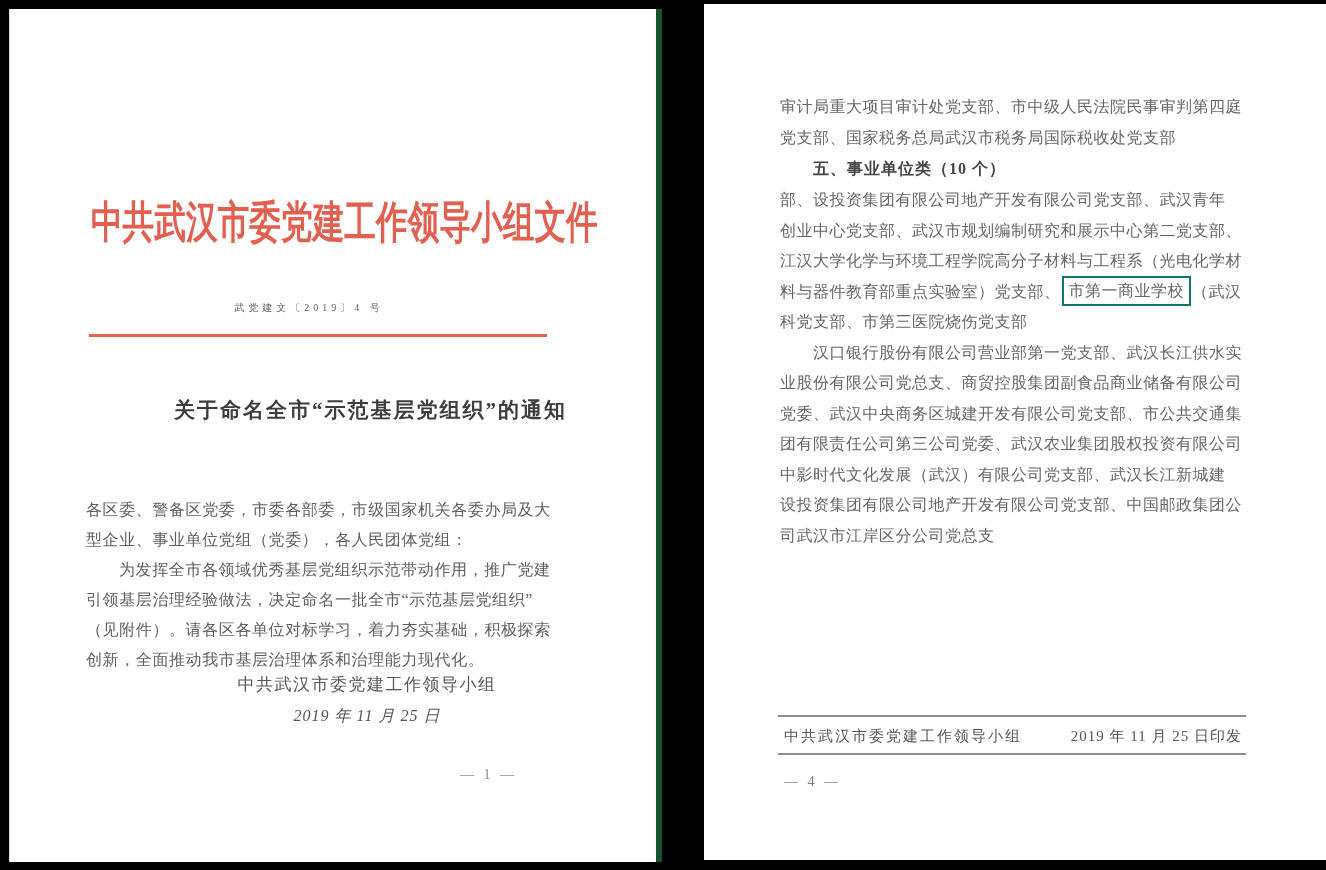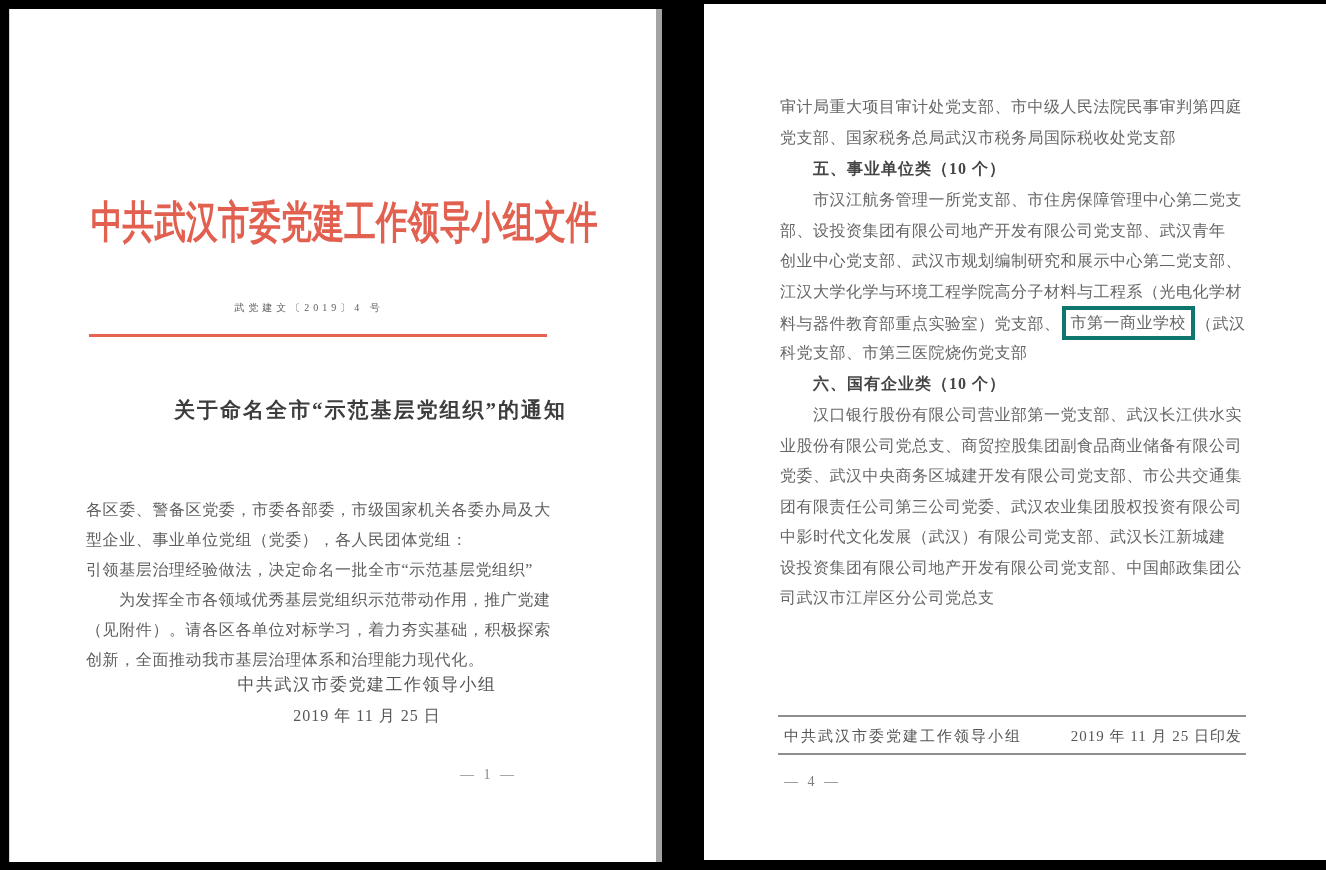--- a/index.html
+++ b/index.html
@@ -6,21 +6,21 @@
   body{
     width:1326px;height:870px;
     background:#000;
     position:relative;
     overflow:hidden;
     font-family:"Liberation Serif","DejaVu Serif",serif;
   }
   .page{position:absolute;background:#ffffff;padding-left:48px;}
   .page-left{
     left:9px;top:9px;width:598px;height:853px;
-    border-right:6px solid #a3a3a3;
+    border-right:6px solid #14532d;
     border-left:1px solid #d6d6d6;
   }
   .page-right{
     left:704px;top:4px;width:609px;height:856px;
     border-right:8px solid #c9c9c9;
   }
   
   .lp-header{
     position:absolute;top:184px;left:0;width:578px;
     text-align:center;
@@ -49,38 +49,38 @@
     position:absolute;top:442px;left:76px;width:466px;
     font-size:16px;line-height:30px;color:#5f5f5f;letter-spacing:0.6px;margin-top:44px;
   }
   .lp-body .line{height:30px;white-space:nowrap;}
   .indent2{padding-left:33px;}
   .lp-sign{
     position:absolute;top:660px;left:170px;width:374px;
     text-align:center;color:#565656;
   }
   .lp-sign .sig{font-size:17px;letter-spacing:1.5px;height:31px;line-height:31px;}
-  .lp-sign .date{font-size:16px;letter-spacing:1px;height:31px;line-height:31px;}
+  .lp-sign .date{font-size:16px;letter-spacing:1px;height:31px;line-height:31px;font-style:italic;}
   .lp-pagenum{
     position:absolute;top:758px;left:450px;
     font-size:14px;color:#8a8a8a;letter-spacing:3px;
   }
   
   .rp-body{
     position:absolute;top:88px;left:76px;width:466px;
     font-size:16px;line-height:30.5px;color:#666;letter-spacing:0.5px;
   }
   .rp-body .line{height:30.5px;white-space:nowrap;}
   .rp-heading{
     font-weight:bold;color:#454545;letter-spacing:1px;
     height:32px;line-height:32px;padding-left:33px;white-space:nowrap;
   }
   .hl-box{
     display:inline-block;
-    border:4px solid #0f766e;
+    border:2px solid #0f766e;
     padding:4px 5px 4px 5px;
     margin:0 1px;
     line-height:18px;
     position:relative;top:-1px;
   }
   .rp-footer-rule{
     position:absolute;left:74px;width:468px;height:2px;background:#8f8f8f;
   }
   .rule1{top:711px;}
   .rule2{top:749px;}
@@ -105,54 +105,52 @@
 
   <div class="lp-docnum">武党建文〔2019〕4 号</div>
 
   <div class="lp-rule"></div>
 
   <div class="lp-notice-title">关于命名全市“示范基层党组织”的通知</div>
 
   <div class="lp-body">
     <div class="line">各区委、警备区党委，市委各部委，市级国家机关各委办局及大</div>
     <div class="line">型企业、事业单位党组（党委），各人民团体党组：</div>
+    <div class="line indent2">为发挥全市各领域优秀基层党组织示范带动作用，推广党建</div>
     <div class="line">引领基层治理经验做法，决定命名一批全市“示范基层党组织”</div>
-    <div class="line indent2">为发挥全市各领域优秀基层党组织示范带动作用，推广党建</div>
     <div class="line">（见附件）。请各区各单位对标学习，着力夯实基础，积极探索</div>
     <div class="line">创新，全面推动我市基层治理体系和治理能力现代化。</div>
   </div>
 
   <div class="lp-sign">
     <div class="sig">中共武汉市委党建工作领导小组</div>
     <div class="date">2019 年 11 月 25 日</div>
   </div>
 
   <div class="lp-pagenum">— 1 —</div>
 </div>
 
 <div class="page page-right">
 
   <div class="rp-body">
     <div class="line">审计局重大项目审计处党支部、市中级人民法院民事审判第四庭</div>
     <div class="line">党支部、国家税务总局武汉市税务局国际税收处党支部</div>
 
     <div class="rp-heading">五、事业单位类（10 个）</div>
 
-    <div class="line indent2">市汉江航务管理一所党支部、市住房保障管理中心第二党支</div>
     <div class="line">部、设投资集团有限公司地产开发有限公司党支部、武汉青年</div>
     <div class="line">创业中心党支部、武汉市规划编制研究和展示中心第二党支部、</div>
     <div class="line">江汉大学化学与环境工程学院高分子材料与工程系（光电化学材</div>
 
     <div class="line">
       <span>料与器件教育部重点实验室）党支部、</span><span class="hl-box">市第一商业学校</span><span>（武汉</span>
     </div>
 
     <div class="line">科党支部、市第三医院烧伤党支部</div>
 
-    <div class="rp-heading">六、国有企业类（10 个）</div>
 
     <div class="line indent2">汉口银行股份有限公司营业部第一党支部、武汉长江供水实</div>
     <div class="line">业股份有限公司党总支、商贸控股集团副食品商业储备有限公司</div>
     <div class="line">党委、武汉中央商务区城建开发有限公司党支部、市公共交通集</div>
     <div class="line">团有限责任公司第三公司党委、武汉农业集团股权投资有限公司</div>
     <div class="line">中影时代文化发展（武汉）有限公司党支部、武汉长江新城建</div>
     <div class="line">设投资集团有限公司地产开发有限公司党支部、中国邮政集团公</div>
     <div class="line">司武汉市江岸区分公司党总支</div>
   </div>
 

